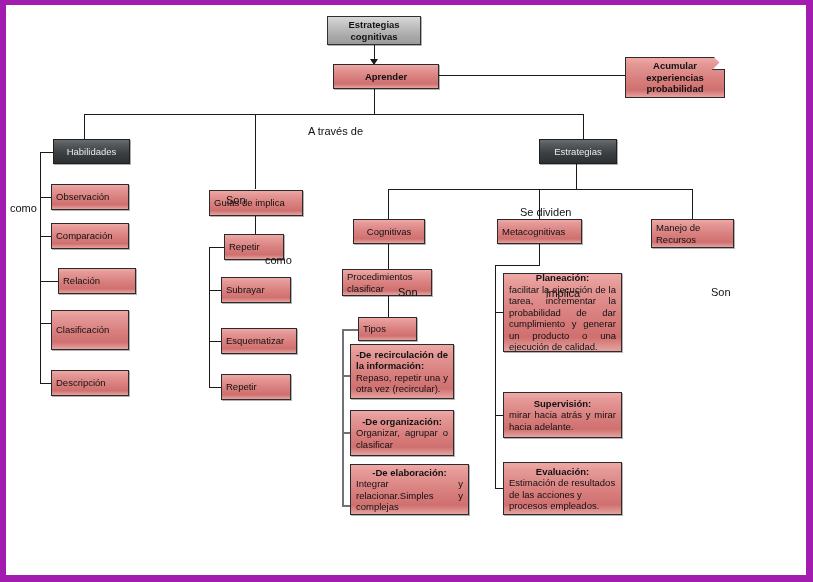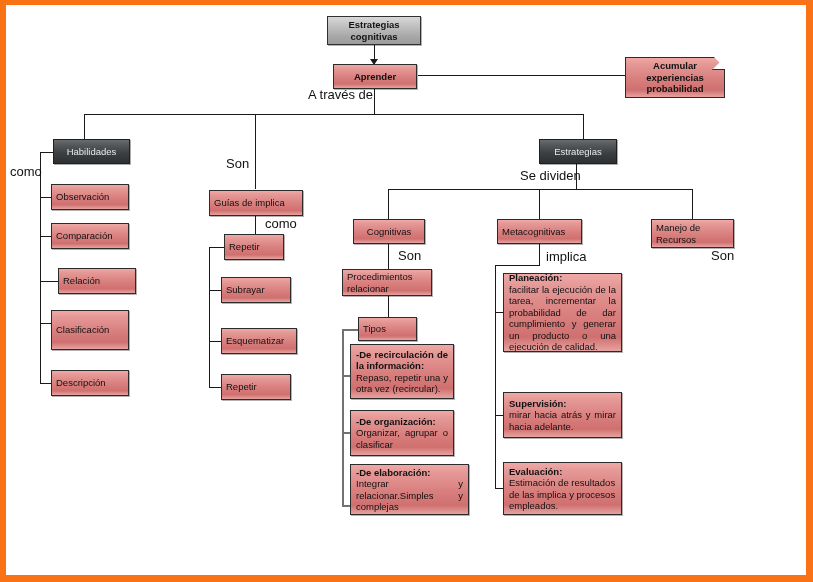--- a/index.html
+++ b/index.html
@@ -8,21 +8,21 @@
   }
   body {
     width: 813px; height: 582px;
     font-family: "Liberation Sans", sans-serif;
     overflow: hidden;
   }
   #frame {
     position: absolute;
     left: 0; top: 0;
     width: 813px; height: 582px;
-    background: #f97316;
+    background: #a21caf;
     box-sizing: border-box;
   }
   #canvas {
     position: absolute;
     left: 6px; top: 5px;
     width: 800px; height: 570px;
     background: #ffffff;
     overflow: hidden;
   }
   
@@ -93,21 +93,21 @@
     border-color: #303030;
     box-shadow: 1px 1px 0 rgba(0,0,0,0.30);
   }
 
   .ctr { text-align: center; }
   .lft { text-align: left; }
   .just { text-align: justify; text-align-last: left; }
   .bold { font-weight: bold; }
 
   .pad { padding: 2px 4px; }
-  .pad2 { padding: 13px 5px; }
+  .pad2 { padding: 13px 5px; align-items: center; }
 
   
   .fold {
     position: absolute;
     box-sizing: border-box;
     font-size: 9.5px;
     line-height: 11.5px;
     color: #111111;
   }
   .fold .body {
@@ -135,24 +135,25 @@
     border-bottom: 1px solid #2b2b2b;
     background: #ffffff;
     -webkit-clip-path: polygon(100% 0, 100% 100%, 0 100%);
     clip-path: polygon(100% 0, 100% 100%, 0 100%);
     transform: translate(0,0);
   }
 
   
   .lbl {
     position: absolute;
-    font-size: 13px;
+    font-size: 11px;
     line-height: 10px;
     color: #111111;
     white-space: nowrap;
+    margin-top: 36px;
   }
 </style>
 </head>
 <body>
 
 <div id="frame">
   <div id="canvas">
 
     <div class="ln lnv" style="left:368px; top:39px; height:20px;"></div>
     <div class="arrow" style="left:364px; top:54px;"></div>
@@ -203,21 +204,21 @@
     <div class="ln lnh" style="left:489px; top:410px; width:10px;"></div>
     <div class="ln lnh" style="left:489px; top:483px; width:10px;"></div>
 
     <div class="node grey" style="left:321px; top:11px; width:94px; height:29px;">
       <div class="inner ctr pad bold">
         <div>Estrategias</div>
         <div>cognitivas</div>
       </div>
     </div>
 
-    <div class="node red" style="left:327px; top:59px; width:84px; height:25px;">
+    <div class="node red" style="left:327px; top:59px; width:106px; height:25px;">
       <div class="inner ctr pad bold">Aprender</div>
     </div>
 
     <div class="fold" style="left:619px; top:52px; width:100px; height:41px;">
       <div class="body">
         <div>Acumular</div>
         <div>experiencias</div>
         <div>probabilidad</div>
       </div>
       <div class="corner"></div>
@@ -272,21 +273,21 @@
     <div class="node red" style="left:645px; top:214px; width:83px; height:29px;">
       <div class="inner lft pad">
         <div>Manejo de</div>
         <div>Recursos</div>
       </div>
     </div>
 
     <div class="node red" style="left:336px; top:264px; width:90px; height:27px;">
       <div class="inner lft pad">
         <div>Procedimientos</div>
-        <div>relacionar</div>
+        <div>clasificar</div>
       </div>
     </div>
     <div class="node red" style="left:352px; top:312px; width:59px; height:24px;">
       <div class="inner lft pad">Tipos</div>
     </div>
 
     <div class="node red" style="left:344px; top:339px; width:104px; height:55px;">
       <div class="inner just pad2">
         <span class="bold">-De recirculación de la información:</span>
           <span> Repaso, repetir una y otra vez (recircular).</span>
@@ -313,21 +314,21 @@
     </div>
     <div class="node red" style="left:497px; top:387px; width:119px; height:46px;">
       <div class="inner just pad2">
         <span class="bold">Supervisión:</span>
           <span> mirar hacia atrás y mirar hacia adelante.</span>
       </div>
     </div>
     <div class="node red" style="left:497px; top:457px; width:119px; height:53px;">
       <div class="inner lft pad2">
         <span class="bold">Evaluación:</span>
-          <span> Estimación de resultados de las implica y procesos empleados.</span>
+          <span> Estimación de resultados de las acciones y procesos empleados.</span>
       </div>
     </div>
 
     <div class="lbl" style="left:302px; top:85px;">A través de</div>
     <div class="lbl" style="left:4px; top:162px;">como</div>
     <div class="lbl" style="left:220px; top:154px;">Son</div>
     <div class="lbl" style="left:259px; top:214px;">como</div>
     <div class="lbl" style="left:514px; top:166px;">Se dividen</div>
     <div class="lbl" style="left:392px; top:246px;">Son</div>
     <div class="lbl" style="left:540px; top:247px;">implica</div>

